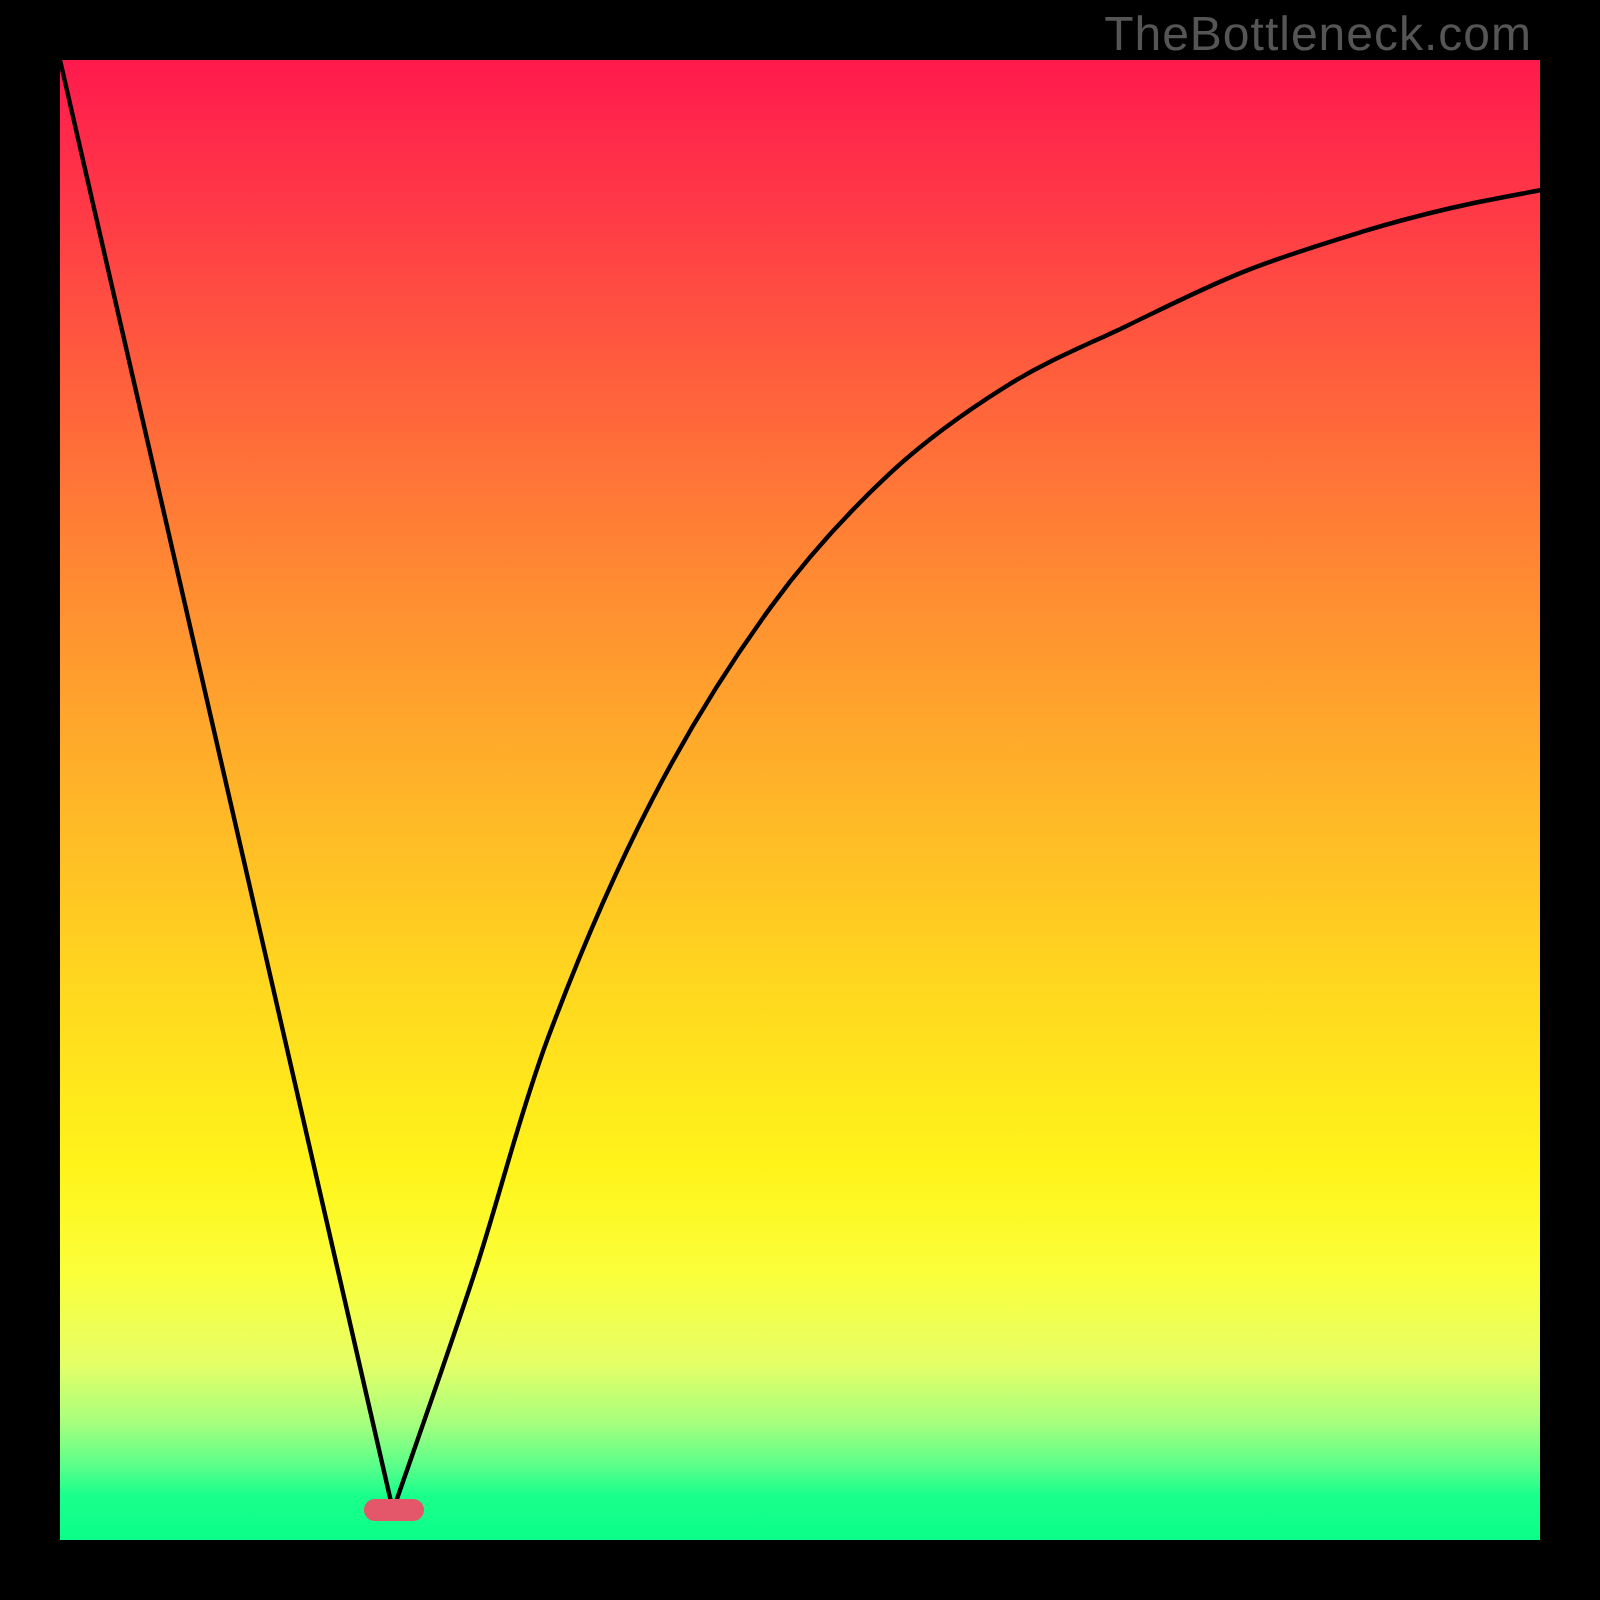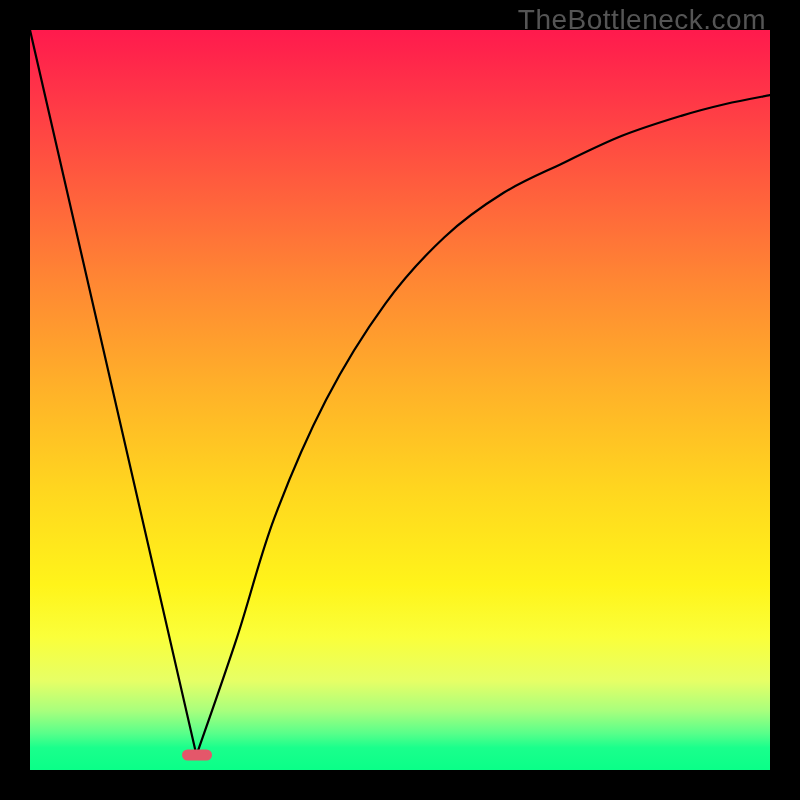--- a/index.html
+++ b/index.html
@@ -36,21 +36,21 @@
       #5aff8a 95%,
       #1aff8c 97%,
       #0aff88 100%
     );
   }
   .watermark {
     position: absolute;
     top: 4px;
     right: 34px;
     color: #555;
-    font-size: 28px;
+    font-size: 24px;
     font-weight: 500;
     letter-spacing: 0.5px;
     z-index: 5;
     user-select: none;
   }
   svg.curve {
     position: absolute;
     left: 0;
     top: 0;
     width: 740px;

